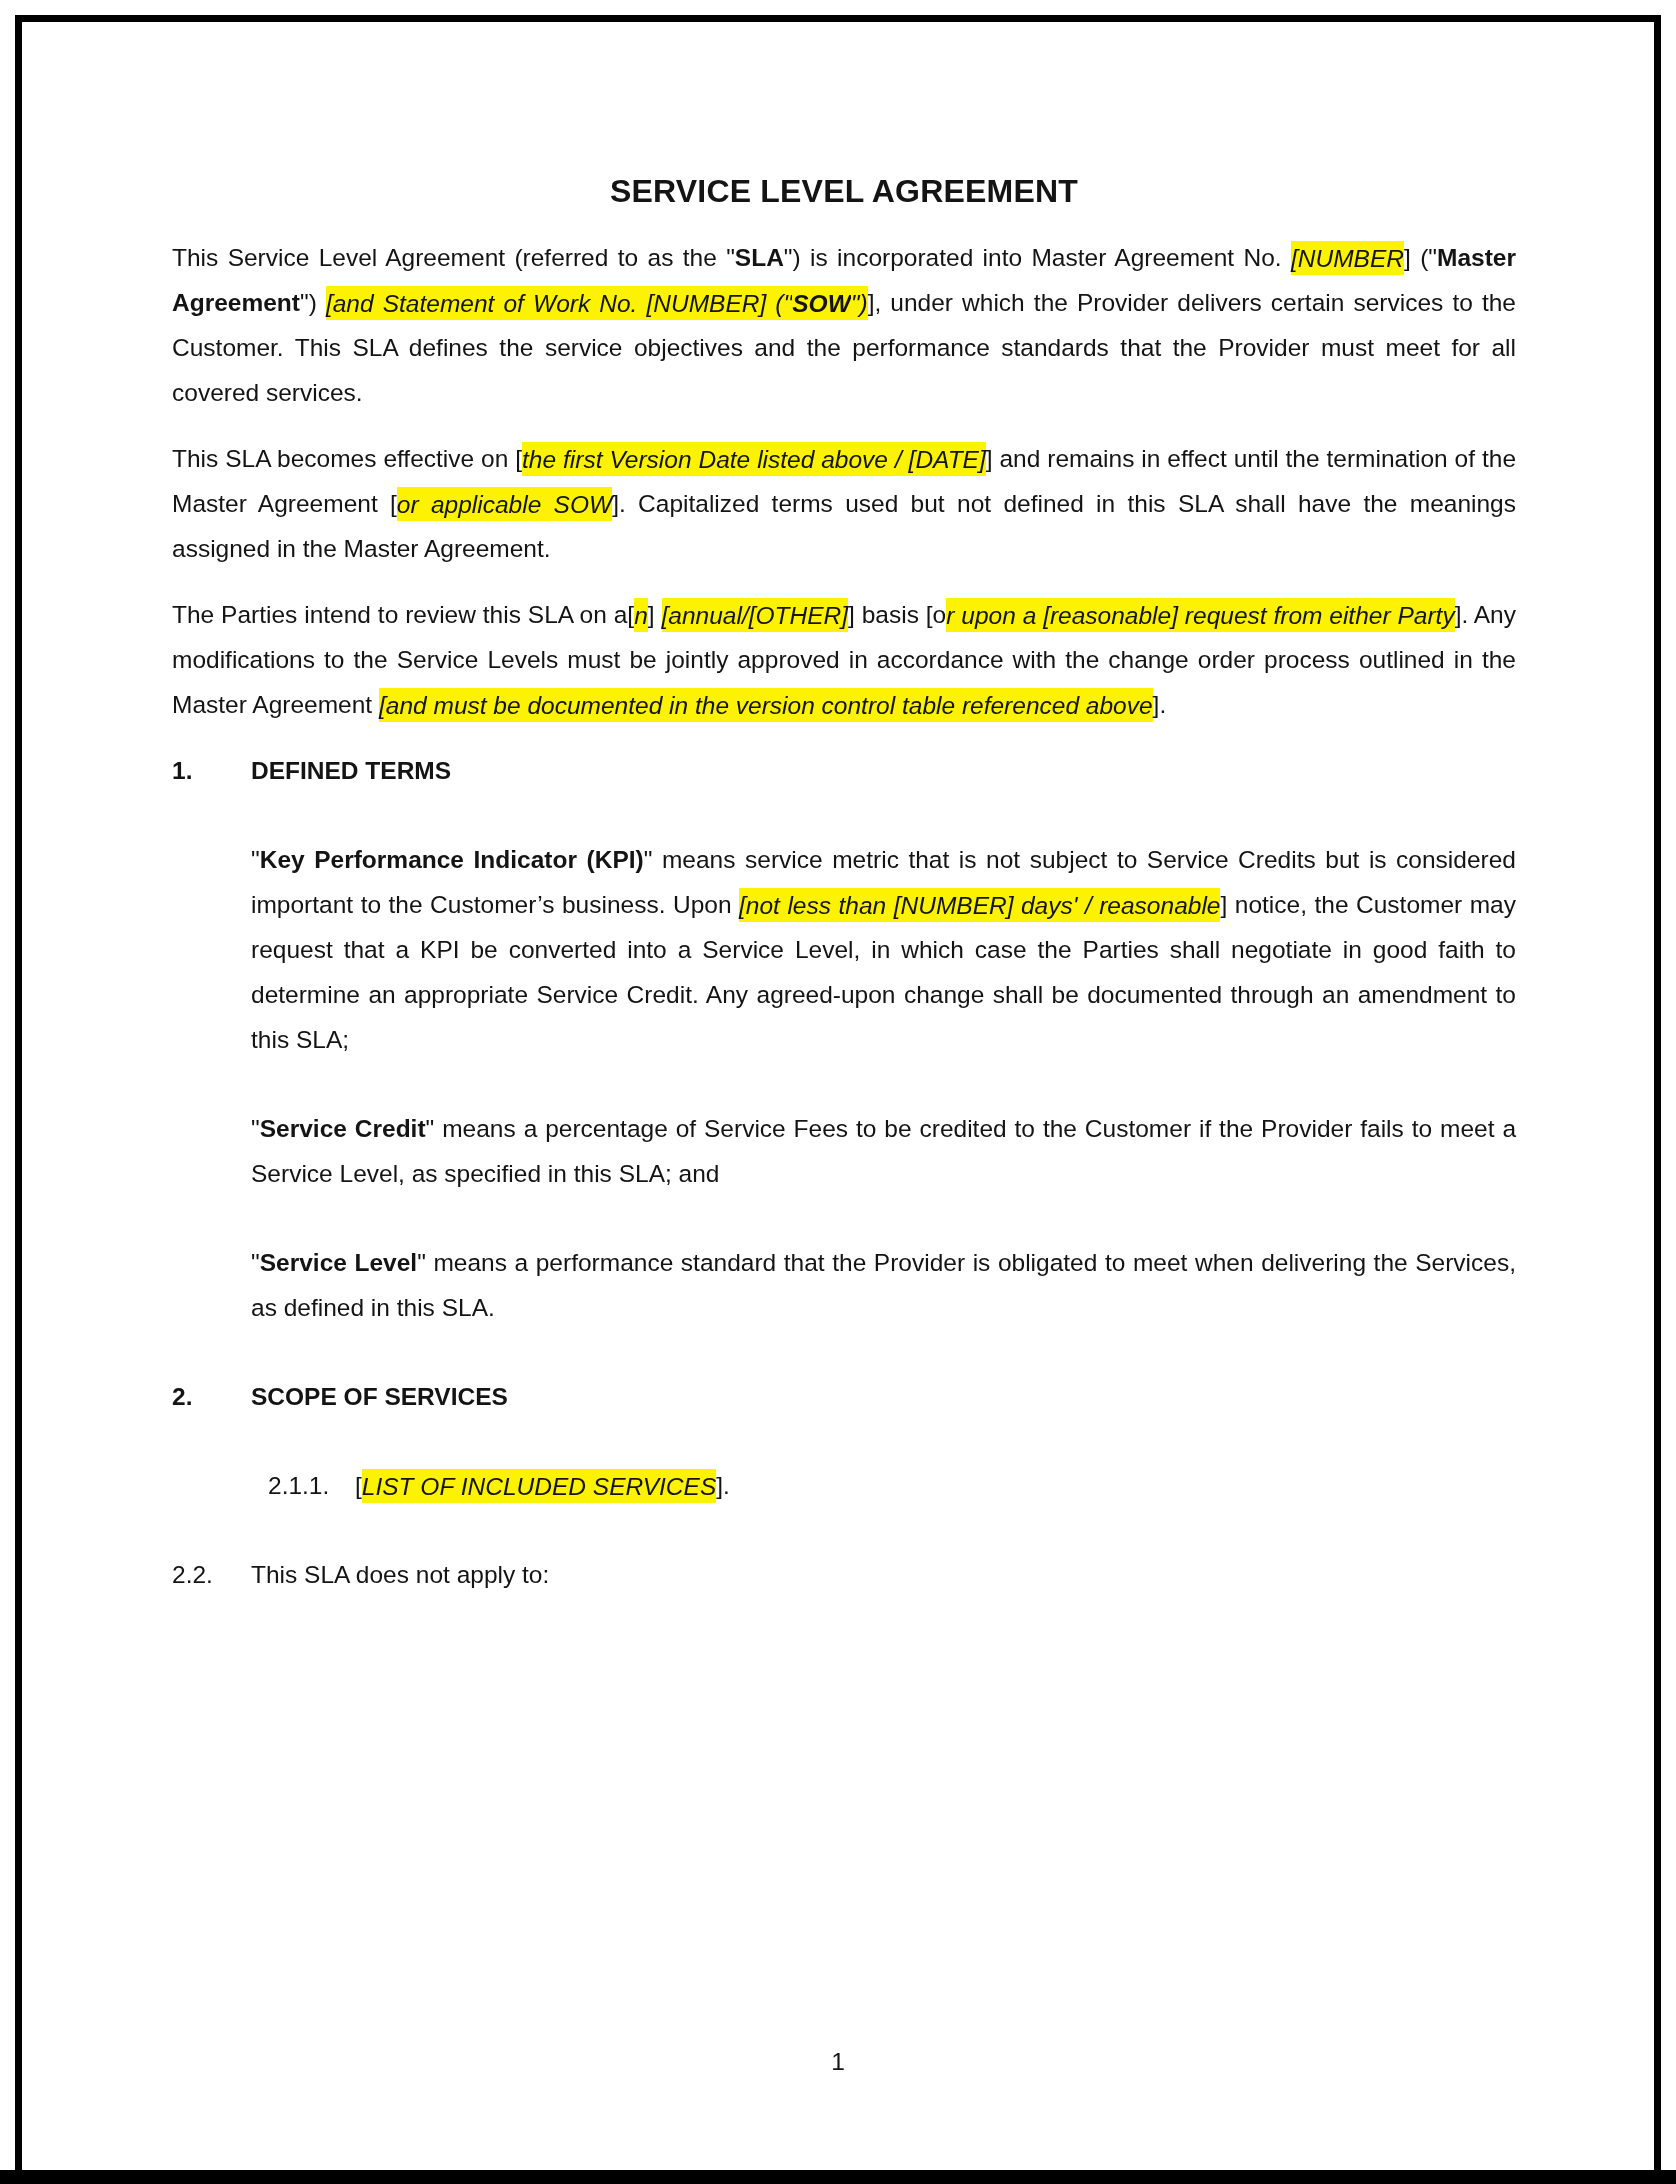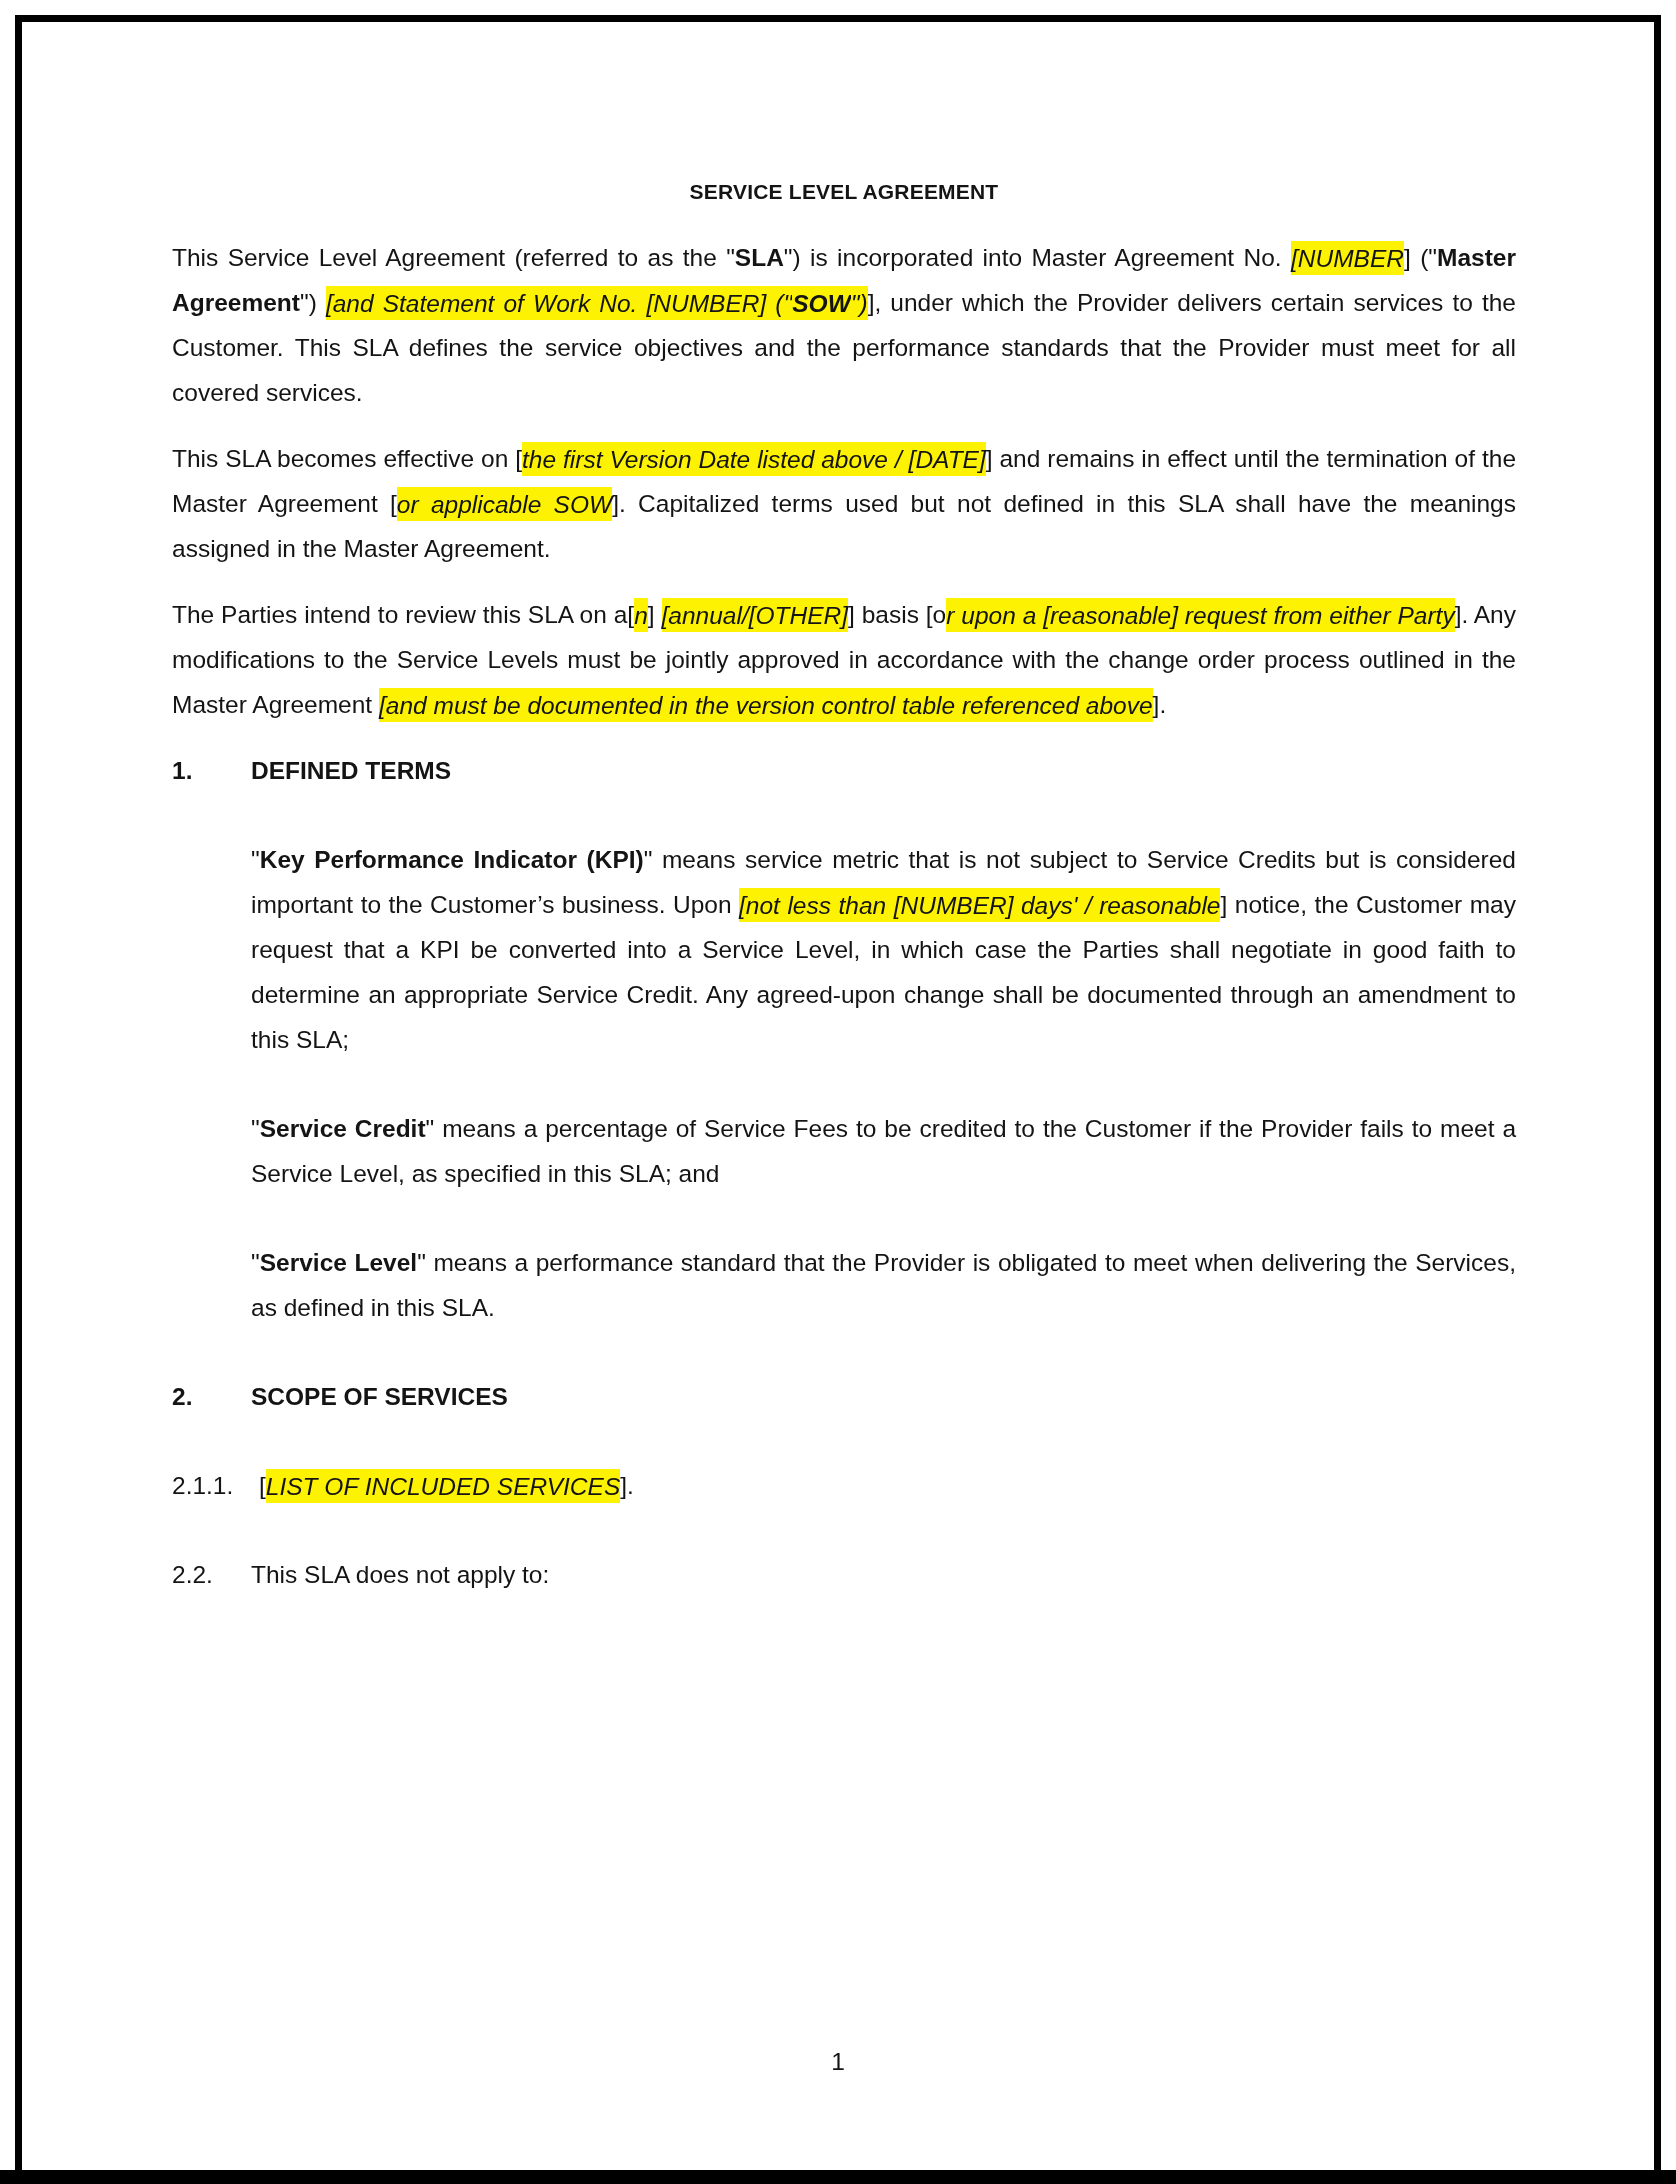--- a/index.html
+++ b/index.html
@@ -17,31 +17,31 @@
     pointer-events:none;
   }
   .bottom-band{
     position:absolute;left:0;bottom:0;width:100%;height:14px;background:#000;
   }
   .content{
     position:absolute;left:172px;top:169px;width:1344px;
     font-size:24.5px;line-height:45px;
   }
   .title{
-    font-size:21px;font-weight:bold;text-align:center;
+    font-size:32px;font-weight:bold;text-align:center;
     margin:0 0 21px 0;letter-spacing:0.2px;
   }
   .para{margin:0 0 21px 0;text-align:justify;}
   .spaced{margin-bottom:44px;}
   .indent{margin-left:79px;}
   .row{display:flex;margin:0 0 44px 0;}
   .row .num{flex:0 0 79px;}
   .row .body{flex:1;}
   .heading{font-weight:bold;}
-  .subrow{}
+  .subrow{margin-left:96px;}
   .subrow .num{flex:0 0 87px;}
   .b{font-weight:bold;}
   .hl{background:#fdf202;padding:3.5px 0;font-style:italic;}
   .pagenum{
     position:absolute;left:0;top:2039px;width:100%;
     text-align:center;font-size:24.5px;line-height:45px;
   }
 </style>
 </head>
 <body>

